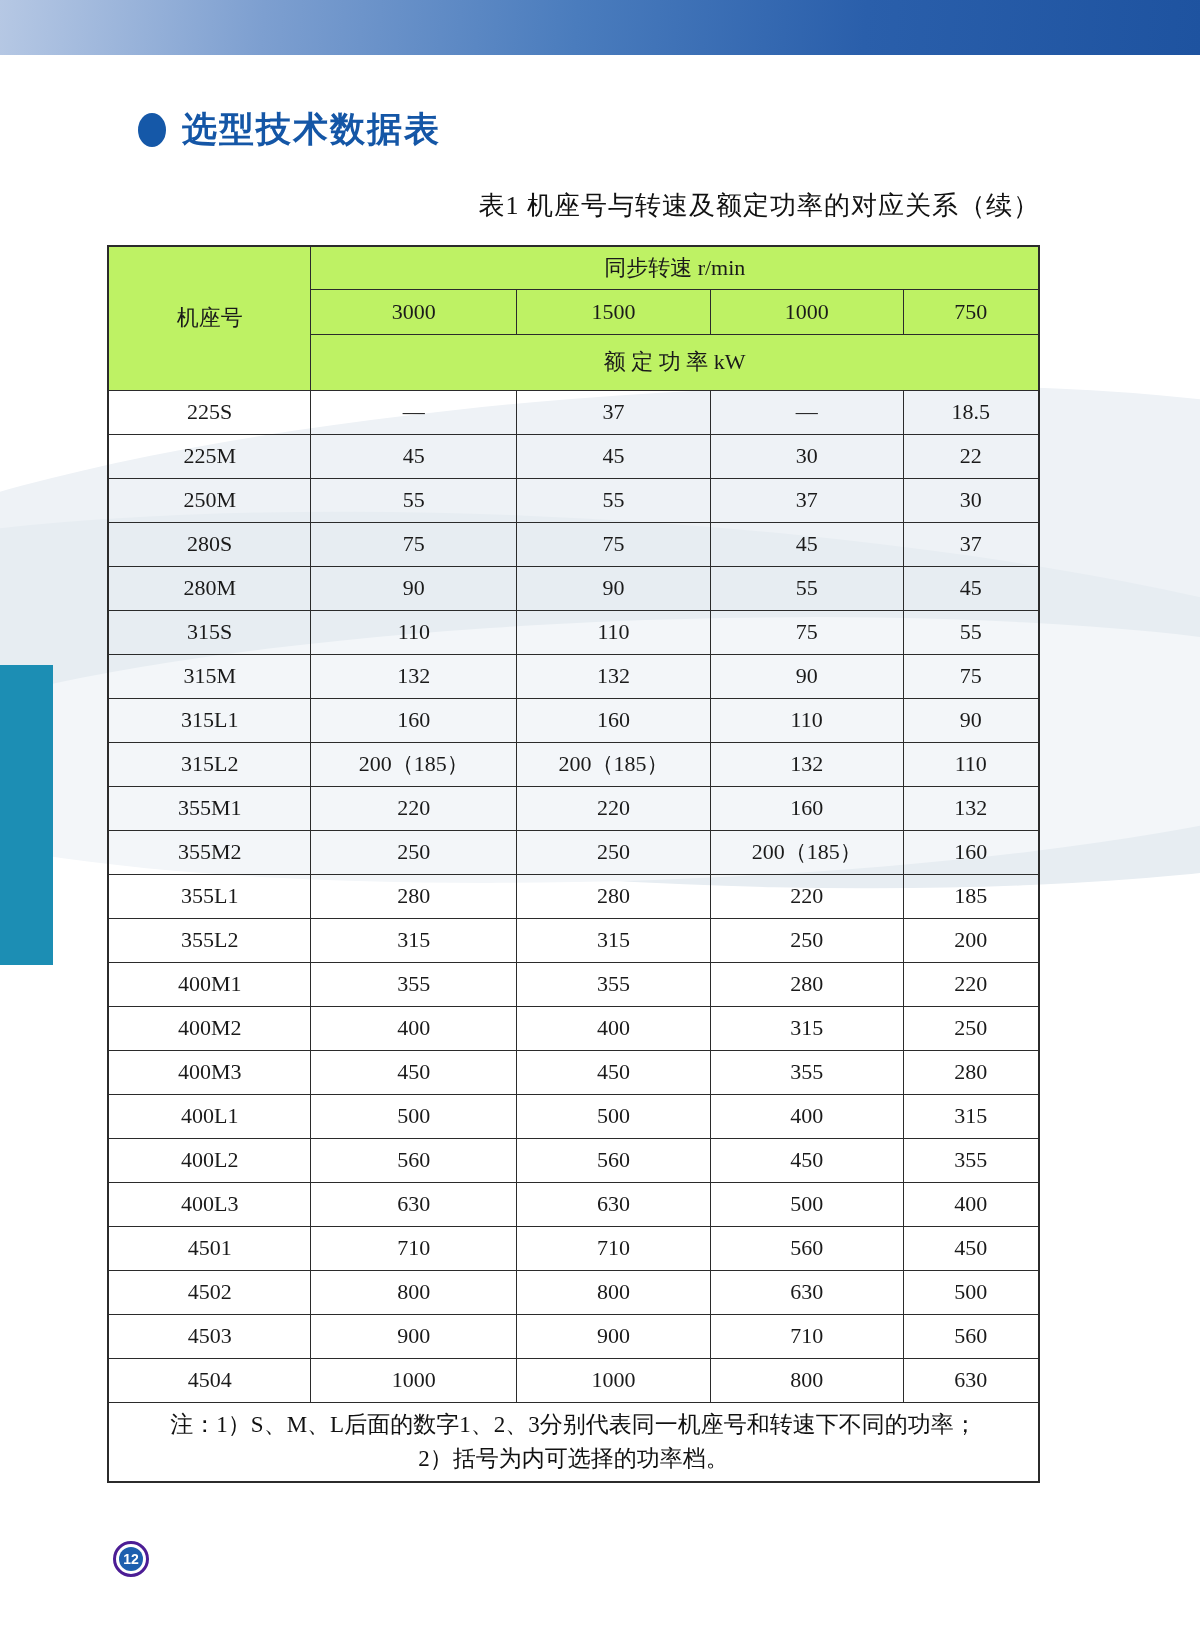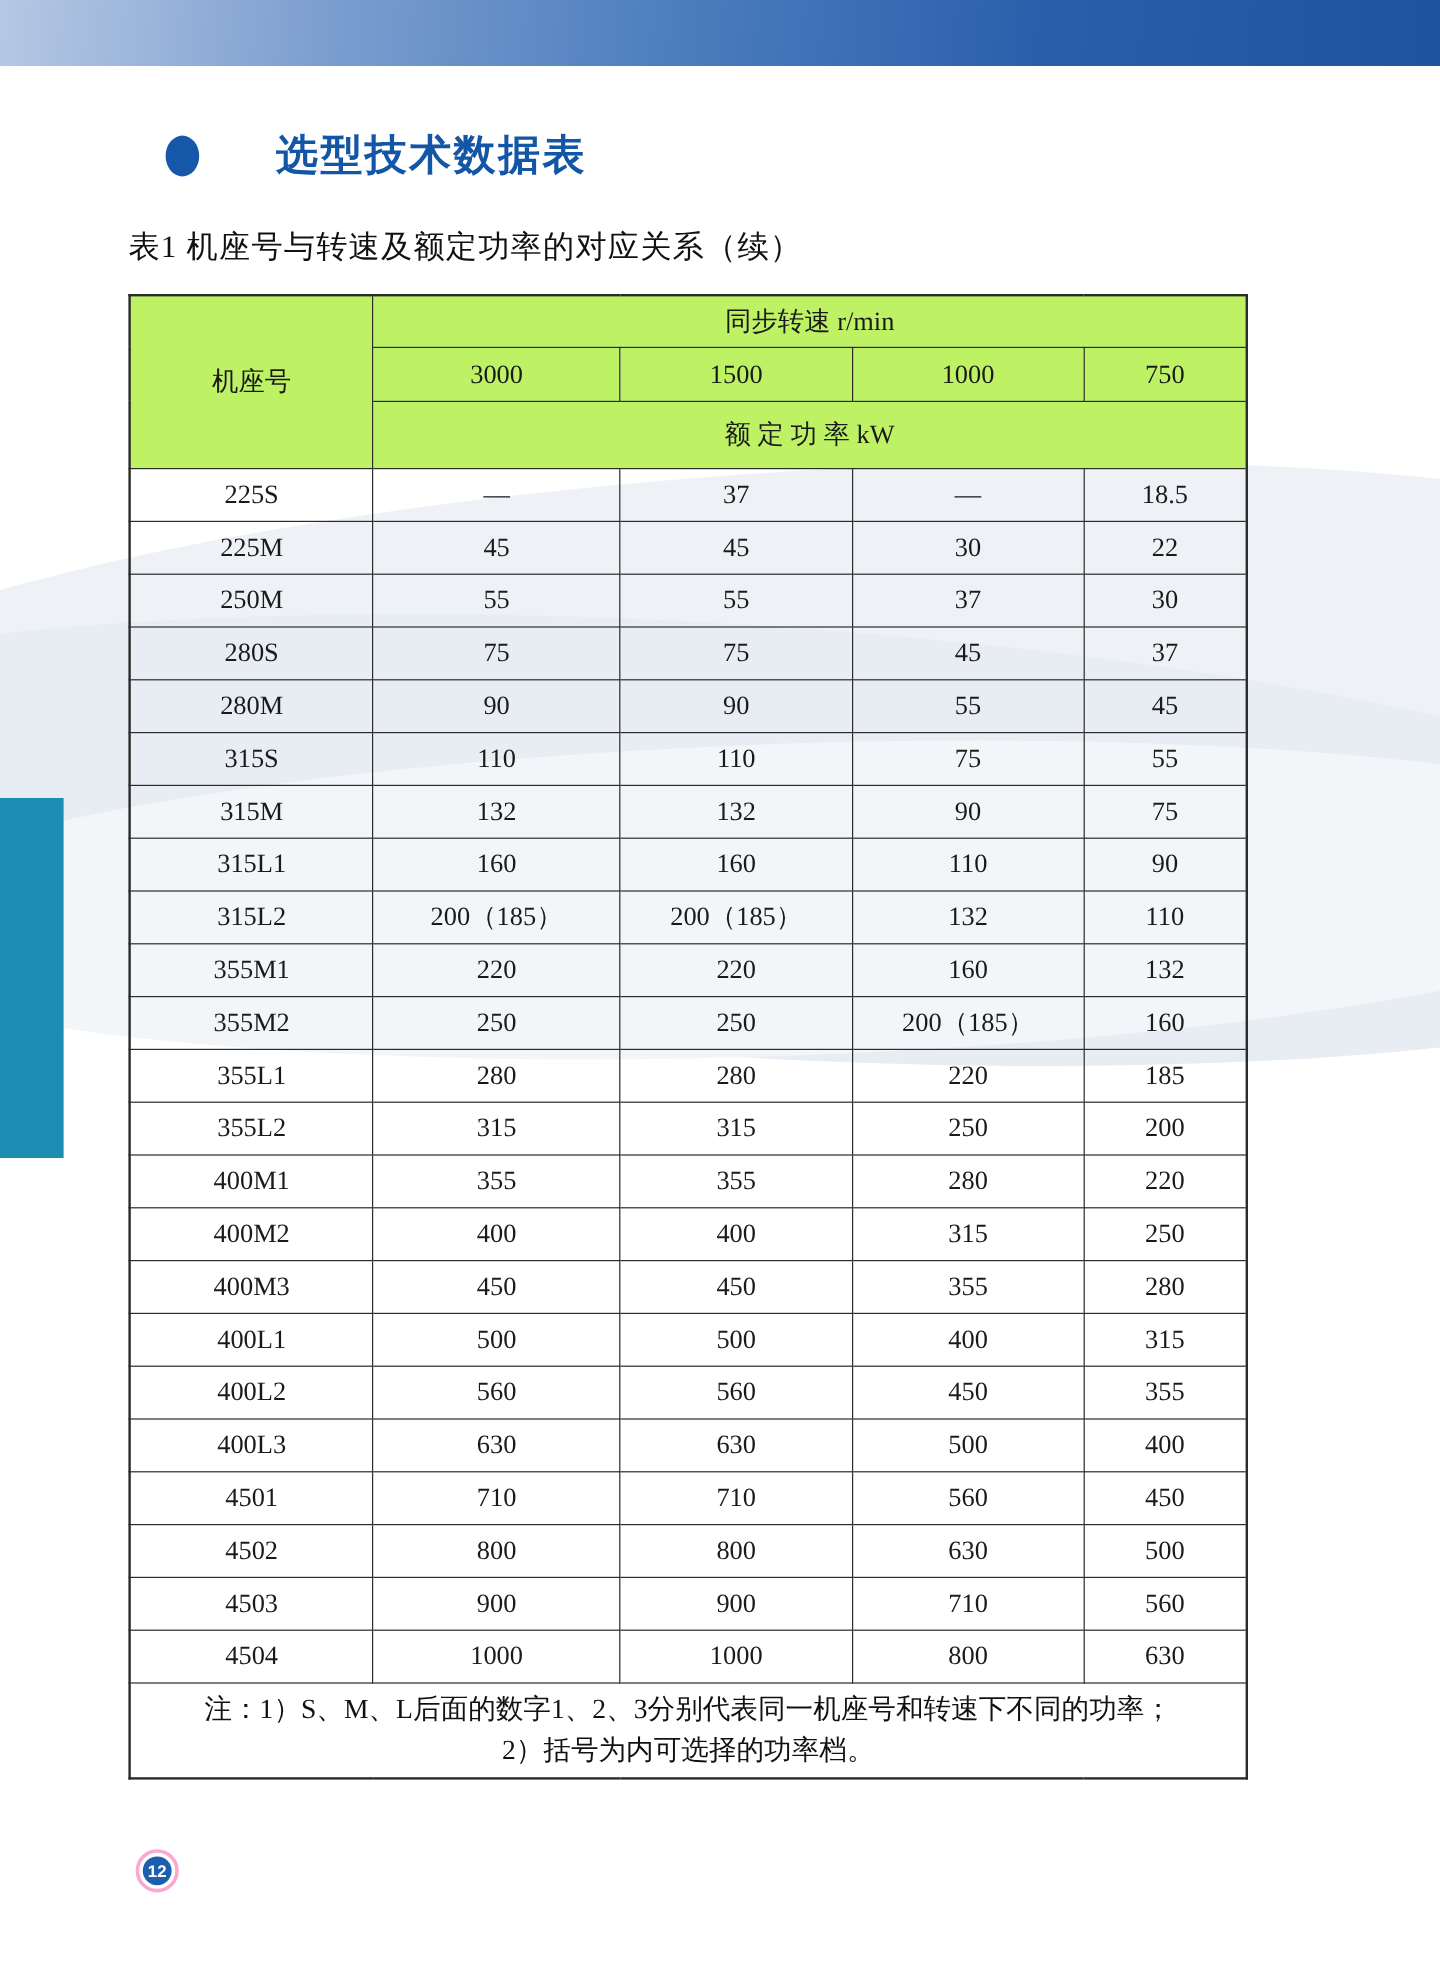--- a/index.html
+++ b/index.html
@@ -13,49 +13,49 @@
     background:linear-gradient(95deg,#b6c8e4 0%,#7d9fd0 22%,#4a7cbd 48%,#2a5fab 72%,#1e53a0 100%);
   }
   
   .wave{position:absolute;z-index:0;}
   .wave1{left:-220px;top:395px;width:1700px;height:330px;background:#eef2f6;border-radius:50%;transform:rotate(-4deg);}
   .wave2{left:-320px;top:520px;width:1850px;height:360px;background:#e7edf2;border-radius:50%;transform:rotate(3.5deg);}
   .wave3{left:-150px;top:620px;width:1600px;height:260px;background:#f3f6f9;border-radius:50%;transform:rotate(-2deg);}
   
   .side-block{position:absolute;left:0;top:665px;width:53px;height:300px;background:#1c8eb4;z-index:2;}
   
-  .section-heading{position:absolute;left:138px;top:106px;display:flex;align-items:center;z-index:2;gap:48px;}
+  .section-heading{position:absolute;left:138px;top:106px;display:flex;align-items:center;z-index:2;}
   .heading-dot{width:28px;height:34px;border-radius:50%;background:#1558a8;margin-right:16px;}
   .heading-text{
     font-family:"Liberation Sans","DejaVu Sans",sans-serif;font-weight:800;
     font-size:35px;color:#1456a6;letter-spacing:2px;
   }
   
   .table-caption{
-    position:absolute;left:107px;top:188px;width:933px;text-align:left;z-index:2;
+    position:absolute;left:107px;top:188px;width:933px;text-align:right;z-index:2;
     font-size:26px;color:#111;letter-spacing:1px;
   }
   
   .table-wrap{position:absolute;left:107px;top:245px;width:933px;z-index:1;}
   table.spec{border-collapse:collapse;width:100%;table-layout:fixed;border:2px solid #2b2b2b;}
   table.spec th,table.spec td{
     border:1px solid #2b2b2b;text-align:center;vertical-align:middle;
     font-size:22px;font-weight:normal;padding:0;
   }
   table.spec thead th{background:#bef264;}
   col.c0{width:21.8%;} col.c1{width:22.1%;} col.c2{width:20.8%;} col.c3{width:20.7%;} col.c4{width:14.6%;}
   tr.hrow1{height:43px;} tr.hrow2{height:45px;padding-left:19px;} tr.hrow3{height:56px;border-radius:15px;}
   tbody tr{height:44px;background:transparent;}
   td.note-cell{height:78px;text-align:left;vertical-align:middle;padding:4px 10px 4px 12px;background:transparent;}
   .note-line{font-size:23px;line-height:34px;color:#111;}
   .note-line.indent{}
   
   .page-badge{
     position:absolute;left:113px;top:1541px;width:36px;height:36px;z-index:2;
-    border-radius:50%;border:3px solid #f9a8d4;background:#ffffff;
+    border-radius:50%;border:3px solid #4c1d95;background:#ffffff;
     display:flex;align-items:center;justify-content:center;box-sizing:border-box;
   }
   .page-badge-inner{
     width:24px;height:24px;border-radius:50%;background:#1d5fae;color:#ffffff;
     display:flex;align-items:center;justify-content:center;
     font-family:"Liberation Sans","DejaVu Sans",sans-serif;font-size:14px;font-weight:700;
   }
 </style>
 </head>
 <body>

